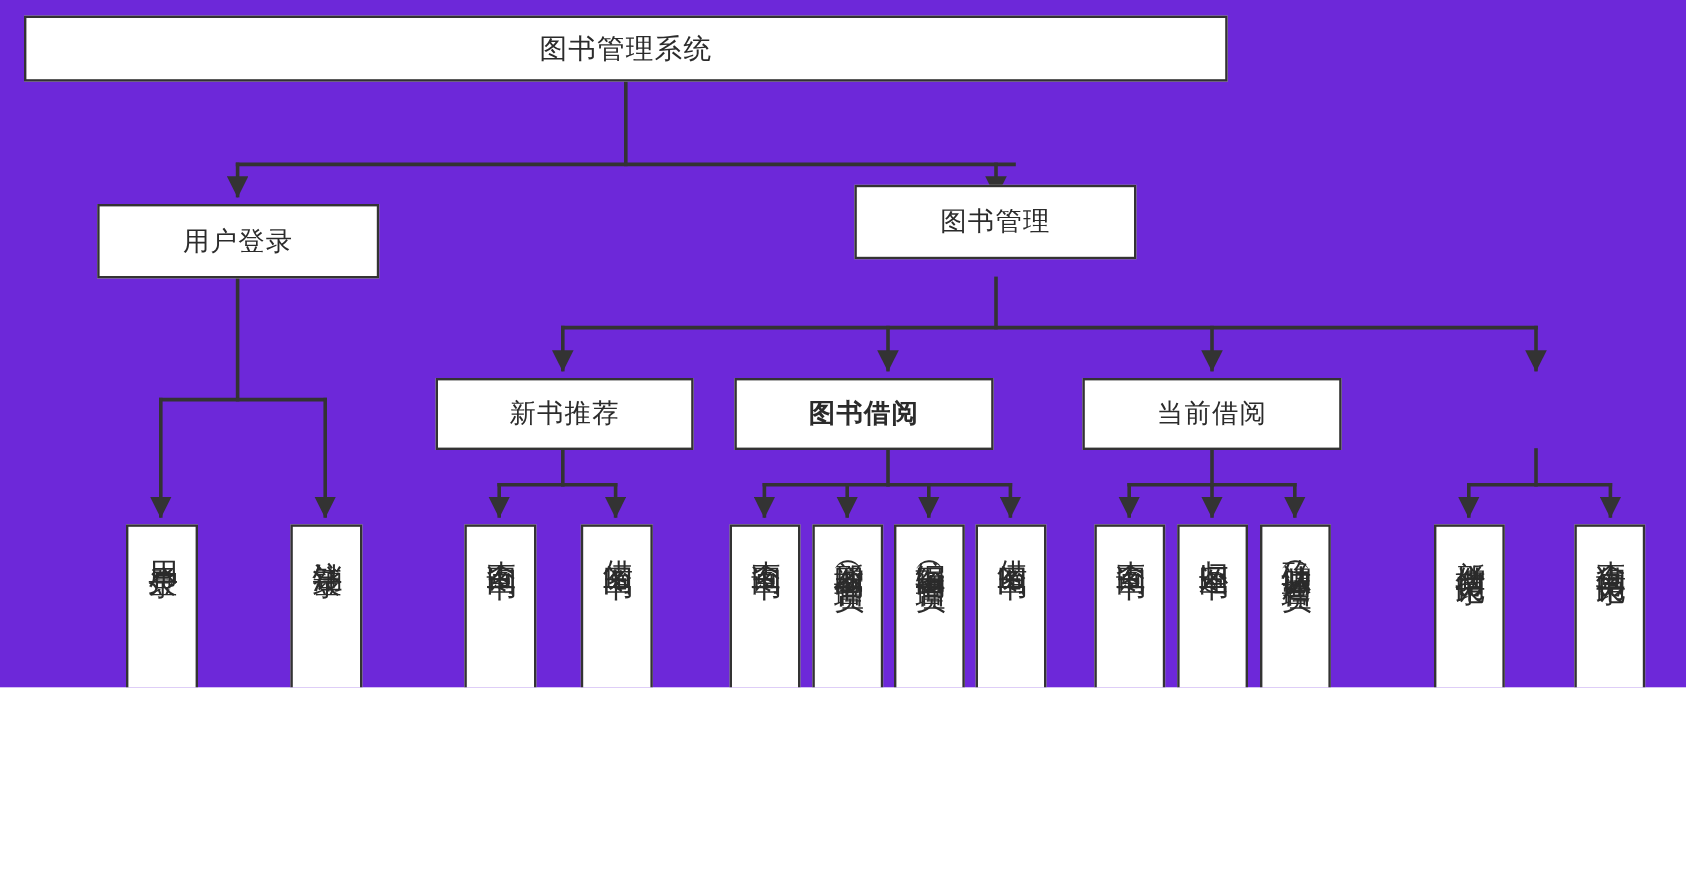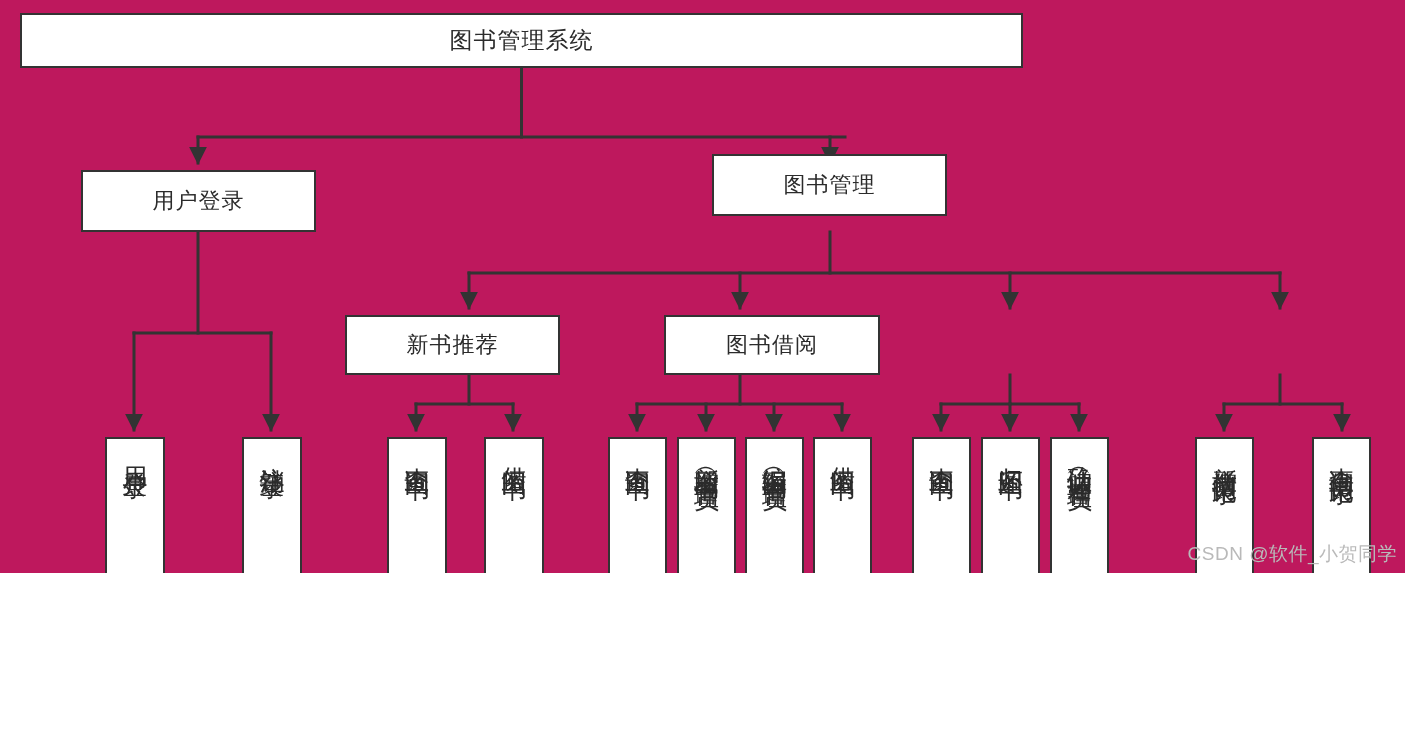--- a/index.html
+++ b/index.html
@@ -8,21 +8,21 @@
     padding: 0;
     background: #ffffff;
   }
   body {
     font-family: "Liberation Sans", "DejaVu Sans", sans-serif;
   }
   #canvas {
     position: relative;
     width: 1405px;
     height: 573px;
-    background: #be185d;
+    background: #6d28d9;
     overflow: hidden;
   }
   #svg-layer {
     position: absolute;
     left: 0;
     top: 0;
     width: 1405px;
     height: 747px;
   }
   .node {
@@ -133,25 +133,28 @@
     <span class="node-label">图书管理系统</span>
   </div>
 
   <div class="node h" style="left:81px; top:170px; width:235px; height:62px;">
     <span class="node-label">用户登录</span>
   </div>
   <div class="node h" style="left:712px; top:154px; width:235px; height:62px;">
     <span class="node-label">图书管理</span>
   </div>
 
-  <div class="node h" style="left:345px; top:315px; width:215px; height:60px;">
+  <div class="node h" style="left:363px; top:315px; width:215px; height:60px;">
     <span class="node-label">新书推荐</span>
   </div>
-  <div class="node h" style="left:664px; top:315px; width:216px; height:60px;">
+  <div class="node h" style="left:612px; top:315px; width:216px; height:60px;font-weight:bold;">
     <span class="node-label">图书借阅</span>
+  </div>
+  <div class="node h" style="left:902px; top:315px; width:216px; height:60px;">
+    <span class="node-label">当前借阅</span>
   </div>
 
   <div class="node v" style="left:105px; top:437px; width:60px; height:298px;">
     <span class="node-label">用户登录</span>
   </div>
   <div class="node v" style="left:242px; top:437px; width:60px; height:298px;">
     <span class="node-label">注销登录</span>
   </div>
 
   <div class="node v" style="left:387px; top:437px; width:60px; height:298px;">
@@ -184,15 +187,14 @@
     <span class="node-label">确认归还（管理员）</span>
   </div>
 
   <div class="node v" style="left:1195px; top:437px; width:59px; height:298px;">
     <span class="node-label">新增借阅记录</span>
   </div>
   <div class="node v" style="left:1312px; top:437px; width:59px; height:298px;">
     <span class="node-label">查询借阅记录</span>
   </div>
 
-  <div id="watermark">CSDN @软件_小贺同学</div>
 
 </div>
 
 </body></html>

